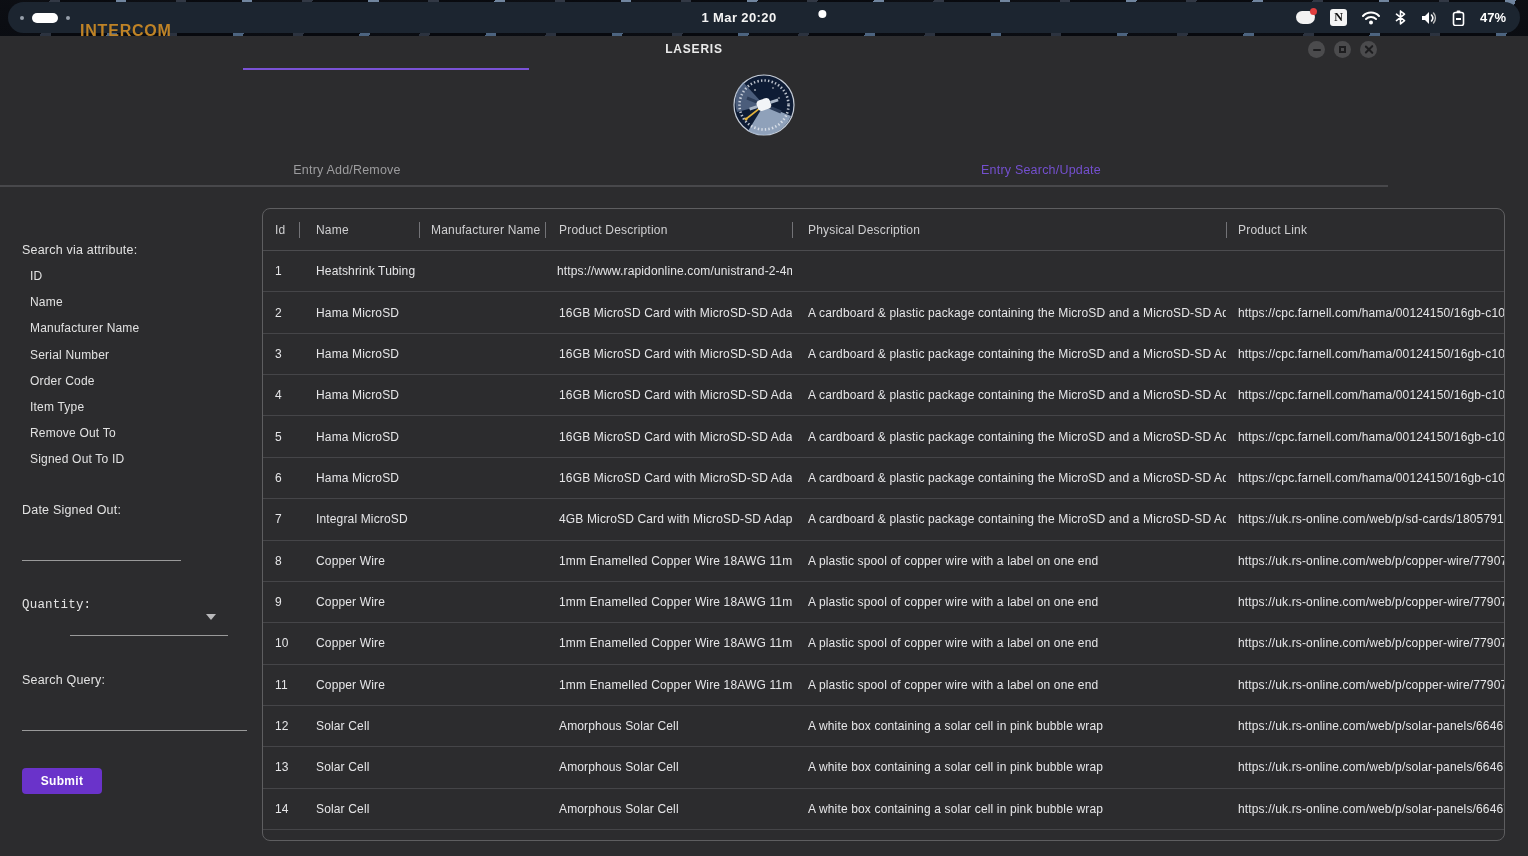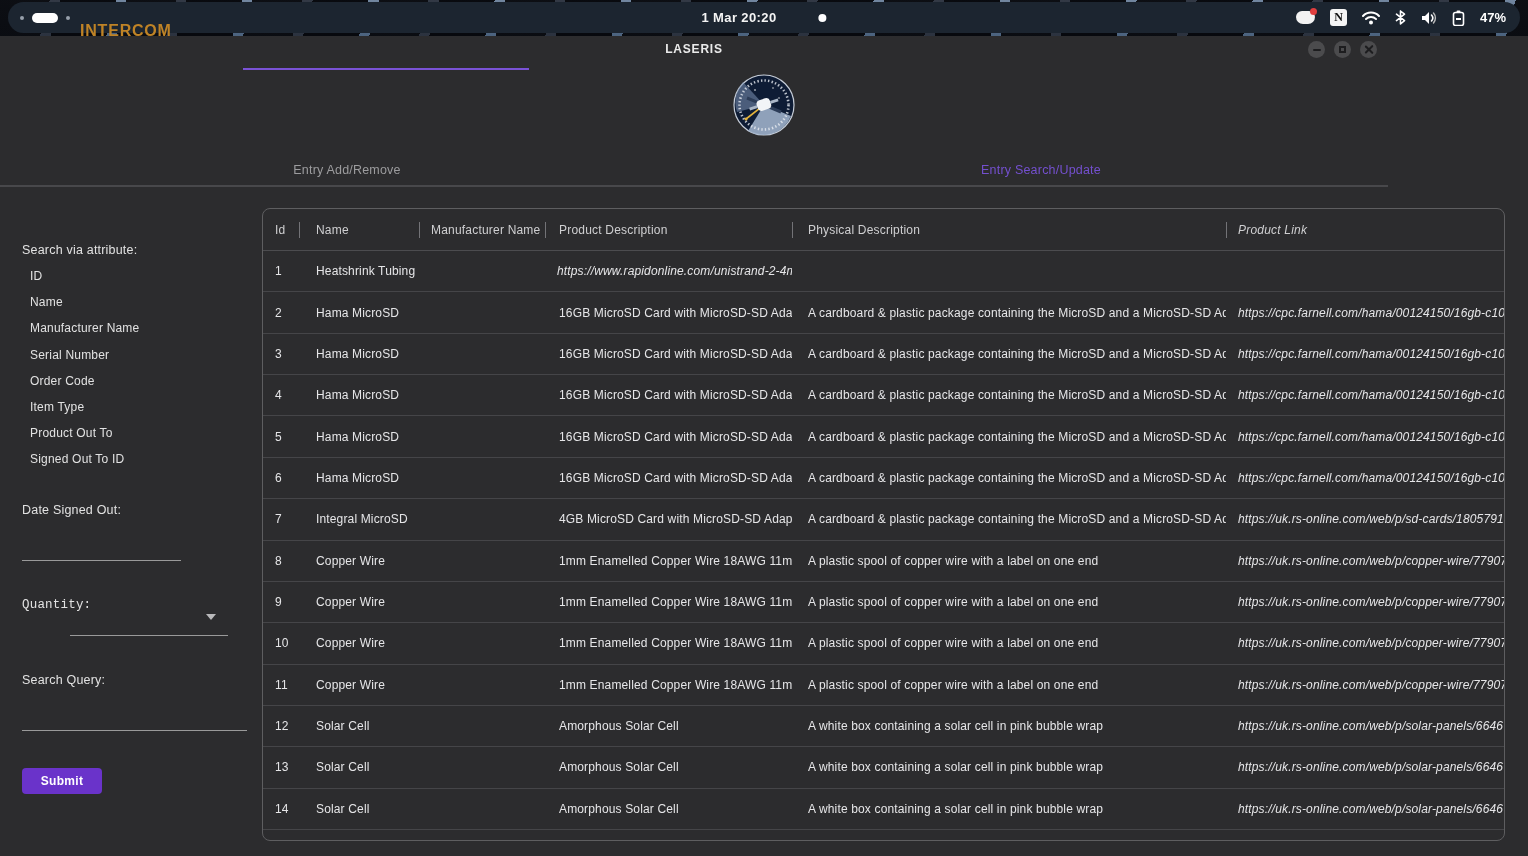--- a/index.html
+++ b/index.html
@@ -15,21 +15,21 @@
   }
   .intercom { position:absolute; left:80px; top:22px; z-index:4; font-size:16px; font-weight:bold;
     letter-spacing:.8px; color:#bf8326; }
 
   
   .topbar { position:absolute; left:8px; right:8px; top:2px; height:31px; z-index:3;
     background:#1c2530; border-radius:16px; display:flex; align-items:center; padding:0 14px 0 12px; }
   .tb-left { display:flex; align-items:center; gap:8px; }
   .mini-dot { width:4px; height:4px; border-radius:50%; background:#97a0ab; }
   .mini-pill { width:26px; height:10px; border-radius:5px; background:#fff; }
-  .tb-center { position:absolute; left:50%; transform:translateX(-50%); display:flex; align-items:center; gap:42px; }
+  .tb-center { position:absolute; left:50%; transform:translateX(-50%); display:flex; align-items:flex-start; gap:42px; }
   .clock { color:#f4f4f4; font-size:13px; font-weight:bold; letter-spacing:.4px; white-space:nowrap; }
   .status-dot { width:8px; height:8px; border-radius:50%; background:#ffffff; }
   .tb-right { margin-left:auto; display:flex; align-items:center; gap:15px; }
   .tray-ico { display:flex; align-items:center; justify-content:center; position:relative; }
   .discord-blob { width:19px; height:13px; background:#f2f2f2; border-radius:6px 6px 7px 7px;
     clip-path:polygon(0 20%,15% 0,85% 0,100% 20%,100% 80%,80% 100%,20% 100%,0 80%); }
   .discord-badge { position:absolute; right:-2px; top:-3px; width:7px; height:7px; border-radius:50%; background:#e03e3e; }
   .notion-sq { width:17px; height:17px; background:#f5f5f5; border-radius:3px; display:flex; align-items:center; justify-content:center;
     color:#111; font-family:"Liberation Serif","DejaVu Serif",serif; font-weight:bold; font-size:12px; }
   .batt-pct { color:#fff; font-size:13px; font-weight:bold; }
@@ -74,21 +74,21 @@
     border:1px solid #5e5e60; border-radius:8px; overflow:hidden; }
   .thead, .trow { display:grid; grid-template-columns:36px 120px 126px 247px 434px 1fr; }
   .thead { height:42px; border-bottom:1px solid #4c4c4f; }
   .hcell { position:relative; display:flex; align-items:center; color:#cfcfd1; font-size:12px; letter-spacing:.2px;
     white-space:nowrap; overflow:hidden; }
   .hcell .vsep { position:absolute; left:0; top:13px; width:1px; height:16px; background:#737377; }
   .trow { height:41.36px; border-bottom:1px solid #454548; cursor:default; }
   .tcell { display:flex; align-items:center; color:#e6e6e8; font-size:12px; letter-spacing:.15px;
     white-space:nowrap; overflow:hidden; }
   .p0 { padding-left:12px; } .p1 { padding-left:17px; } .p2 { padding-left:12px; }
-  .p3 { padding-left:14px; } .p4 { padding-left:16px; } .p5 { padding-left:12px;font-style:italic; }
+  .p3 { padding-left:14px; } .p4 { padding-left:16px; } .p5 { padding-left:12px; }
 </style>
 </head>
 <body>
 
 <div class="stage">
 
   <div class="wallpaper"></div>
   <div class="intercom">INTERCOM</div>
 
   <div class="topbar">
@@ -182,21 +182,21 @@
     <div class="tab-indicator"></div>
 
     <div class="side-label" style="left:22px; top:207px;">Search via attribute:</div>
     <ul class="attr-list">
         <li>ID</li>
         <li>Name</li>
         <li>Manufacturer Name</li>
         <li>Serial Number</li>
         <li>Order Code</li>
         <li>Item Type</li>
-        <li>Product Out To</li>
+        <li>Remove Out To</li>
         <li>Signed Out To ID</li>
       </ul>
 
     <div class="side-label" style="left:22px; top:467px;">Date Signed Out:</div>
     <input class="u-input" style="left: 22px; top: 505px; width: 159px;" value="">
 
     <div class="side-label" style="left:22px; top:562px;font-family:Liberation Mono, monospace;">Quantity:</div>
     <input class="u-input" style="left: 70px; top: 580px; width: 158px;" value="">
     <span class="dd-arrow"></span>
 

